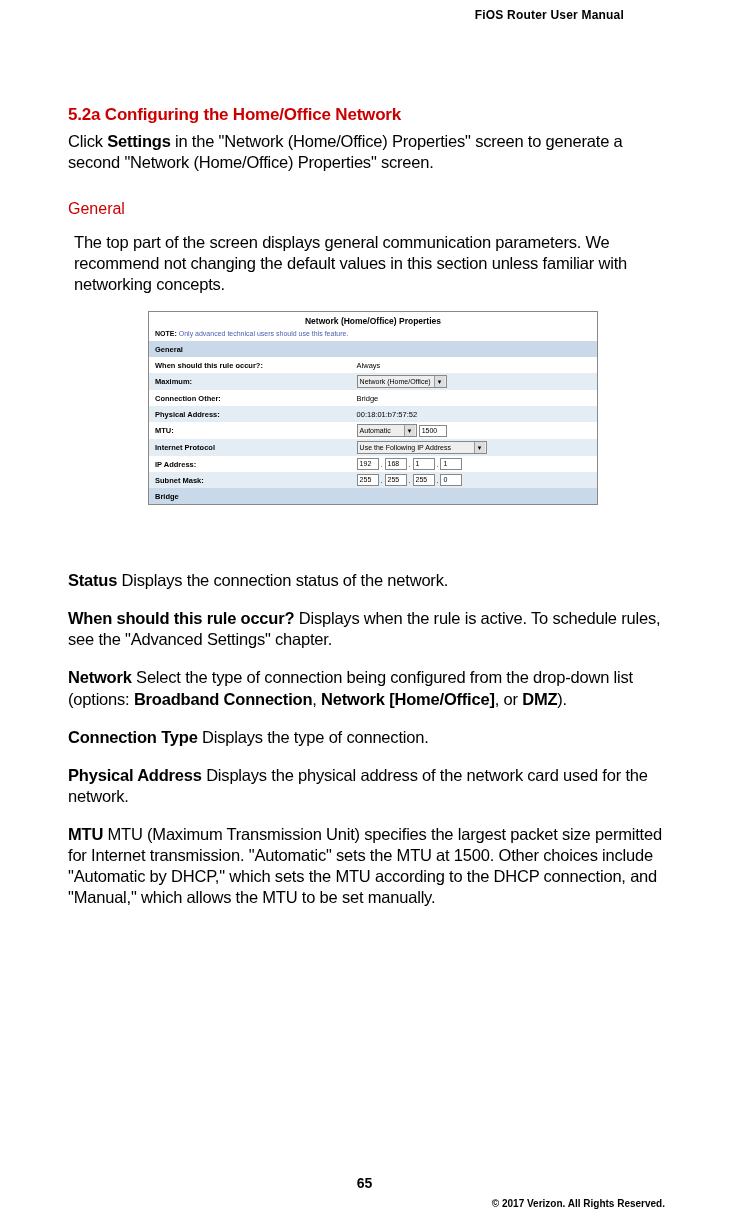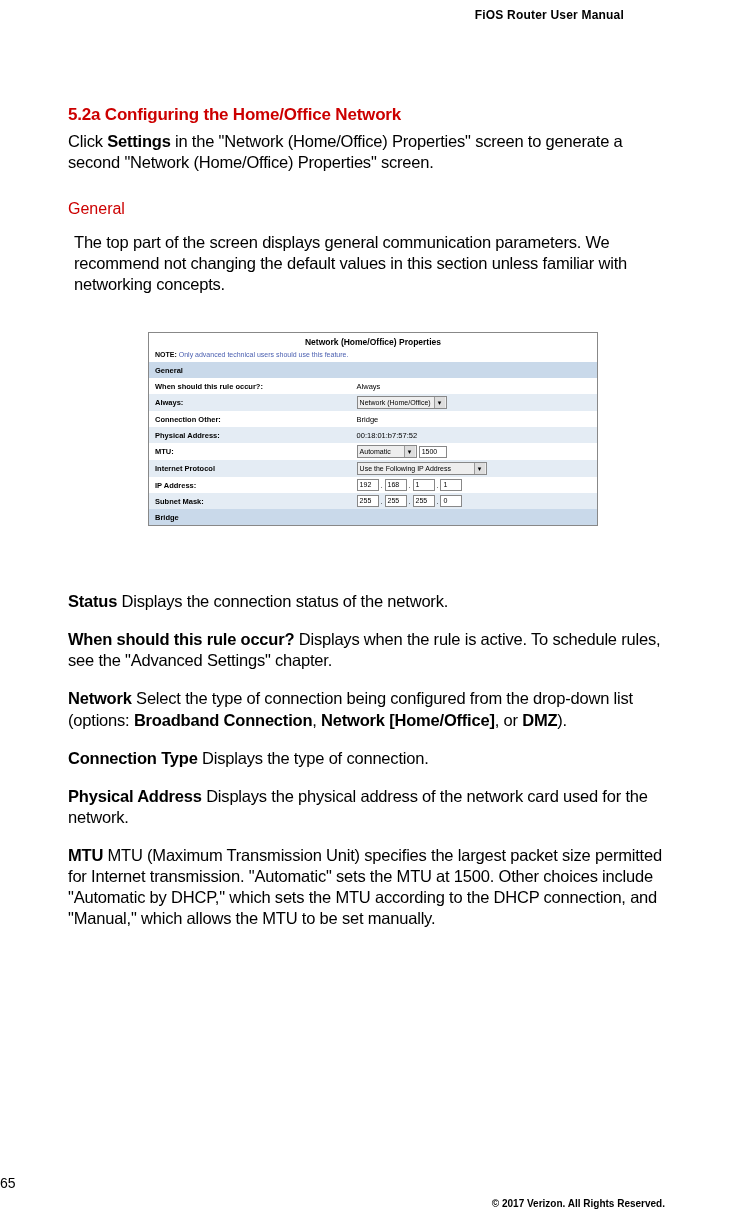--- a/index.html
+++ b/index.html
@@ -44,21 +44,21 @@
       font-weight: 400;
     }
     .body-para {
       margin-top: 14px;
       font-size: 16.5px;
       line-height: 1.25;
       letter-spacing: -0.2px;
       margin-left: 6px;
     }
     .figure-wrap {
-      margin-top: 38px;
+      margin-top: 17px;
       display: flex;
       justify-content: center;
     }
     .figure {
       width: 450px;
       border: 1px solid #888;
       background: #fff;
       font-family: Verdana, Arial, sans-serif;
       font-size: 7.5px;
     }
@@ -142,21 +142,22 @@
       line-height: 1.28;
       margin-bottom: 17px;
       letter-spacing: -0.2px;
     }
     .def-item b { font-weight: 700; }
     .page-num {
       position: absolute;
       bottom: 38px;
       left: 0;
       width: 729px;
-      font-weight: 400;
+      text-align: center;
+      font-weight: 700;
       font-size: 14px;
     }
     .copyright {
       position: absolute;
       bottom: 20px;
       right: 64px;
       font-size: 10px;
       font-weight: 600;
     }
   </style>
@@ -187,21 +188,21 @@
       <table class="fig-table">
         <tbody>
             <tr class="fig-section-head">
               <td colspan="2">General</td>
             </tr>
         <tr class="fig-row-even">
           <td class="fig-label">When should this rule occur?:</td>
           <td class="fig-val-black">Always</td>
         </tr>
         <tr class="fig-row-odd">
-          <td class="fig-label">Always:</td>
+          <td class="fig-label">Maximum:</td>
           <td><span class="fig-select">Network (Home/Office)</span></td>
         </tr>
         <tr class="fig-row-even">
           <td class="fig-label">Connection Other:</td>
           <td class="fig-val-black">Bridge</td>
         </tr>
         <tr class="fig-row-odd">
           <td class="fig-label">Physical Address:</td>
           <td class="fig-val-black">00:18:01:b7:57:52</td>
         </tr>

